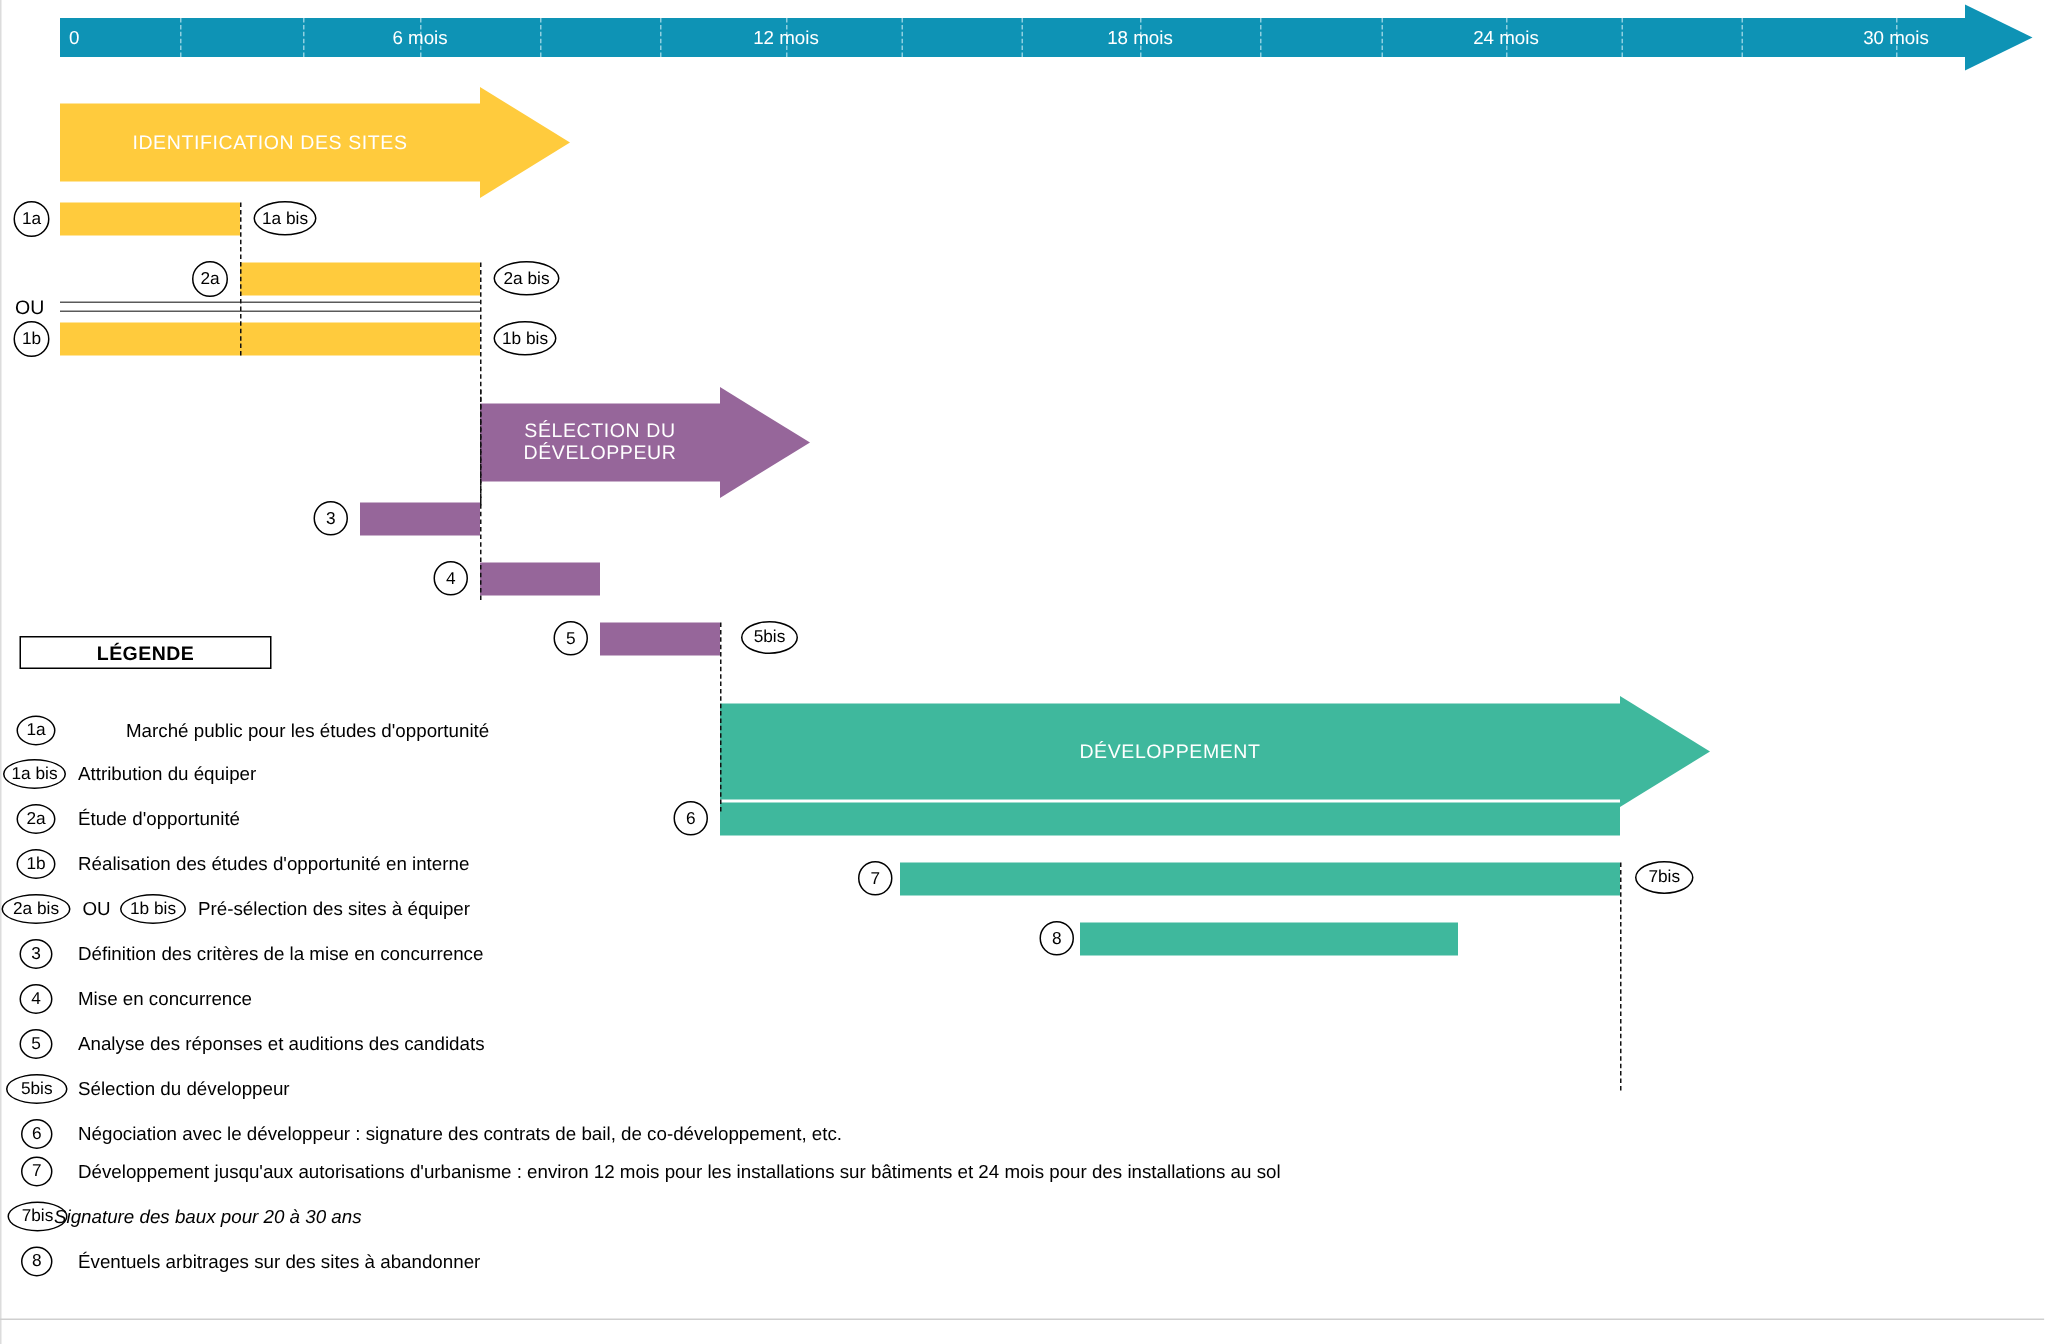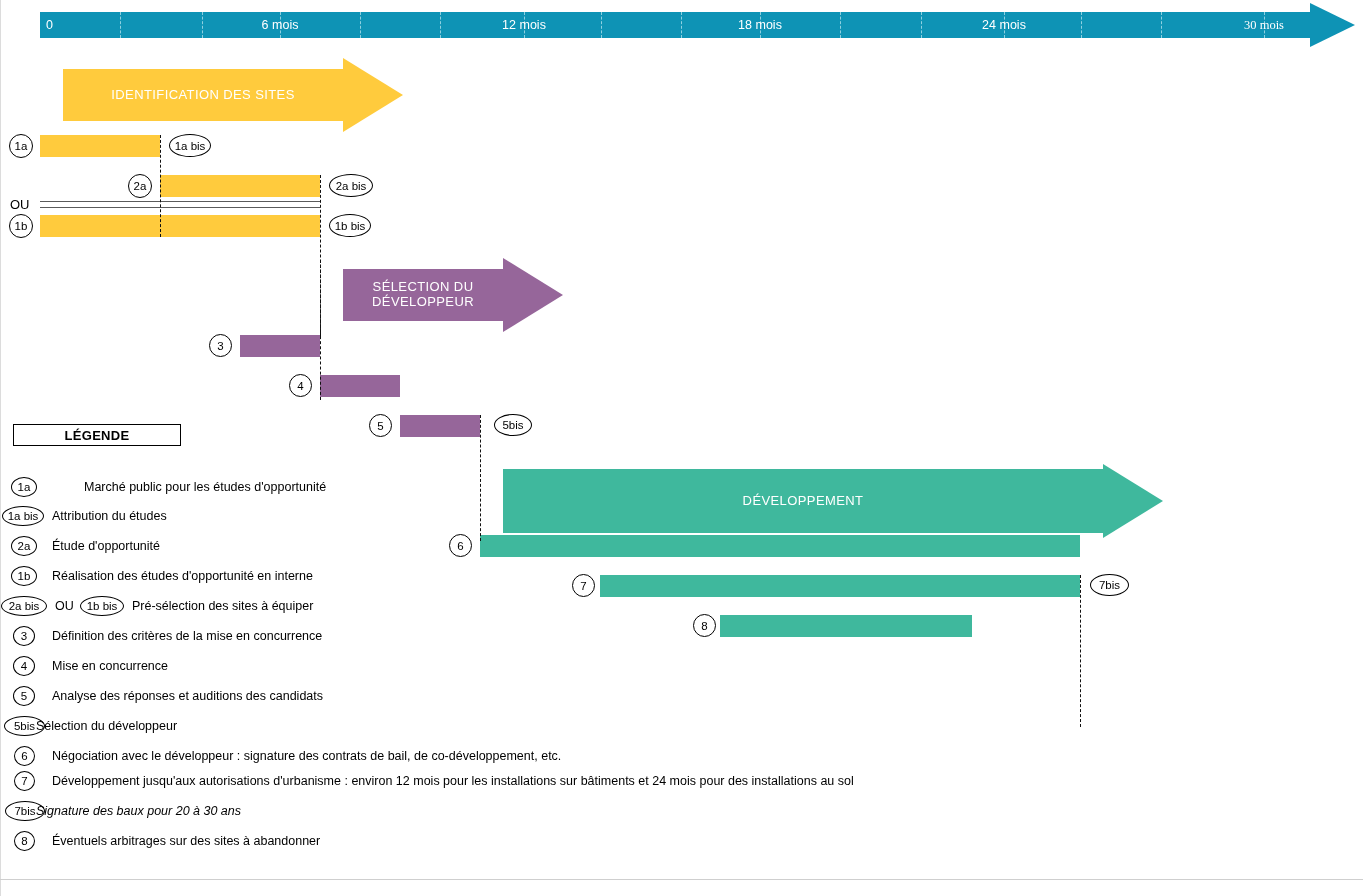--- a/index.html
+++ b/index.html
@@ -50,21 +50,21 @@
     left: 1310px;
     top: 3px;
     width: 0;
     height: 0;
     border-top: 22px solid transparent;
     border-bottom: 22px solid transparent;
     border-left: 45px solid #0e93b5;
   }
 
   
-  .blockarrow { position: absolute; margin-left: 23px; }
+  .blockarrow { position: absolute; }
   .blockarrow .body {
     position: absolute;
     left: 0;
     top: 0;
     height: 100%;
     box-sizing: border-box;
     display: flex;
     align-items: center;
     justify-content: center;
     text-align: center;
@@ -206,21 +206,21 @@
       <div class="tl-tick" style="left: 641px;"></div>
       <div class="tl-tick" style="left: 720px;"></div>
       <div class="tl-label" style="left: 720px; transform: translateX(-50%);">18 mois</div>
       <div class="tl-tick" style="left: 800px;"></div>
       <div class="tl-tick" style="left: 881px;"></div>
       <div class="tl-tick" style="left: 964px;"></div>
       <div class="tl-label" style="left: 964px; transform: translateX(-50%);">24 mois</div>
       <div class="tl-tick" style="left: 1041px;"></div>
       <div class="tl-tick" style="left: 1121px;"></div>
       <div class="tl-tick" style="left: 1224px;"></div>
-      <div class="tl-label" style="left: 1224px; transform: translateX(-50%); font-family: Liberation Serif, serif;">30 mois</div>
+      <div class="tl-label" style="left: 1224px; transform: translateX(-50%);">30 mois</div>
     </div>
   <div class="tl-arrowhead"></div>
 
   <div class="blockarrow" style="left:40px; top:69px; width:340px; height:52px;">
     <div class="body" style="width:280px; background:#ffcb3d;">IDENTIFICATION DES SITES</div>
     <div class="head" style="left:280px; margin-top:-37px; border-top:37px solid transparent; border-bottom:37px solid transparent; border-left:60px solid #ffcb3d;"></div>
   </div>
 
   <div class="blockarrow" style="left:320px; top:269px; width:220px; height:52px;">
     <div class="body" style="width:160px; background:#96669a; flex-direction:column;">
@@ -281,21 +281,21 @@
     <span>LÉGENDE</span>
   </div>
 
   <div class="legend-row" style="top:477px;">
     <div class="legend-tag" style="left:11px; top:0; width:26px; height:20px;">1a</div>
     <div class="legend-text" style="left:52px;margin-left:32px;">Marché public pour les études d'opportunité</div>
   </div>
 
   <div class="legend-row" style="top:506px;">
     <div class="legend-tag" style="left:2px; top:0; width:42px; height:20px;">1a bis</div>
-    <div class="legend-text" style="left:52px;">Attribution du études</div>
+    <div class="legend-text" style="left:52px;">Attribution du équiper</div>
   </div>
 
   <div class="legend-row" style="top:536px;">
     <div class="legend-tag" style="left:11px; top:0; width:26px; height:20px;">2a</div>
     <div class="legend-text" style="left:52px;">Étude d'opportunité</div>
   </div>
 
   <div class="legend-row" style="top:566px;">
     <div class="legend-tag" style="left:11px; top:0; width:26px; height:20px;">1b</div>
     <div class="legend-text" style="left:52px;">Réalisation des études d'opportunité en interne</div>
@@ -318,21 +318,21 @@
     <div class="legend-text" style="left:52px;">Mise en concurrence</div>
   </div>
 
   <div class="legend-row" style="top:686px;">
     <div class="legend-tag" style="left:13px; top:0; width:22px; height:20px;">5</div>
     <div class="legend-text" style="left:52px;">Analyse des réponses et auditions des candidats</div>
   </div>
 
   <div class="legend-row" style="top:716px;">
     <div class="legend-tag" style="left:4px; top:0; width:41px; height:20px;">5bis</div>
-    <div class="legend-text" style="left:36px;">Sélection du développeur</div>
+    <div class="legend-text" style="left:52px;">Sélection du développeur</div>
   </div>
 
   <div class="legend-row" style="top:746px;">
     <div class="legend-tag" style="left:14px; top:0; width:21px; height:20px;">6</div>
     <div class="legend-text" style="left:52px;">Négociation avec le développeur : signature des contrats de bail, de co-développement, etc.</div>
   </div>
 
   <div class="legend-row" style="top:771px;">
     <div class="legend-tag" style="left:14px; top:0; width:21px; height:20px;">7</div>
     <div class="legend-text" style="left:52px;">Développement jusqu'aux autorisations d'urbanisme : environ 12 mois pour les installations sur bâtiments et 24 mois pour des installations au sol</div>

